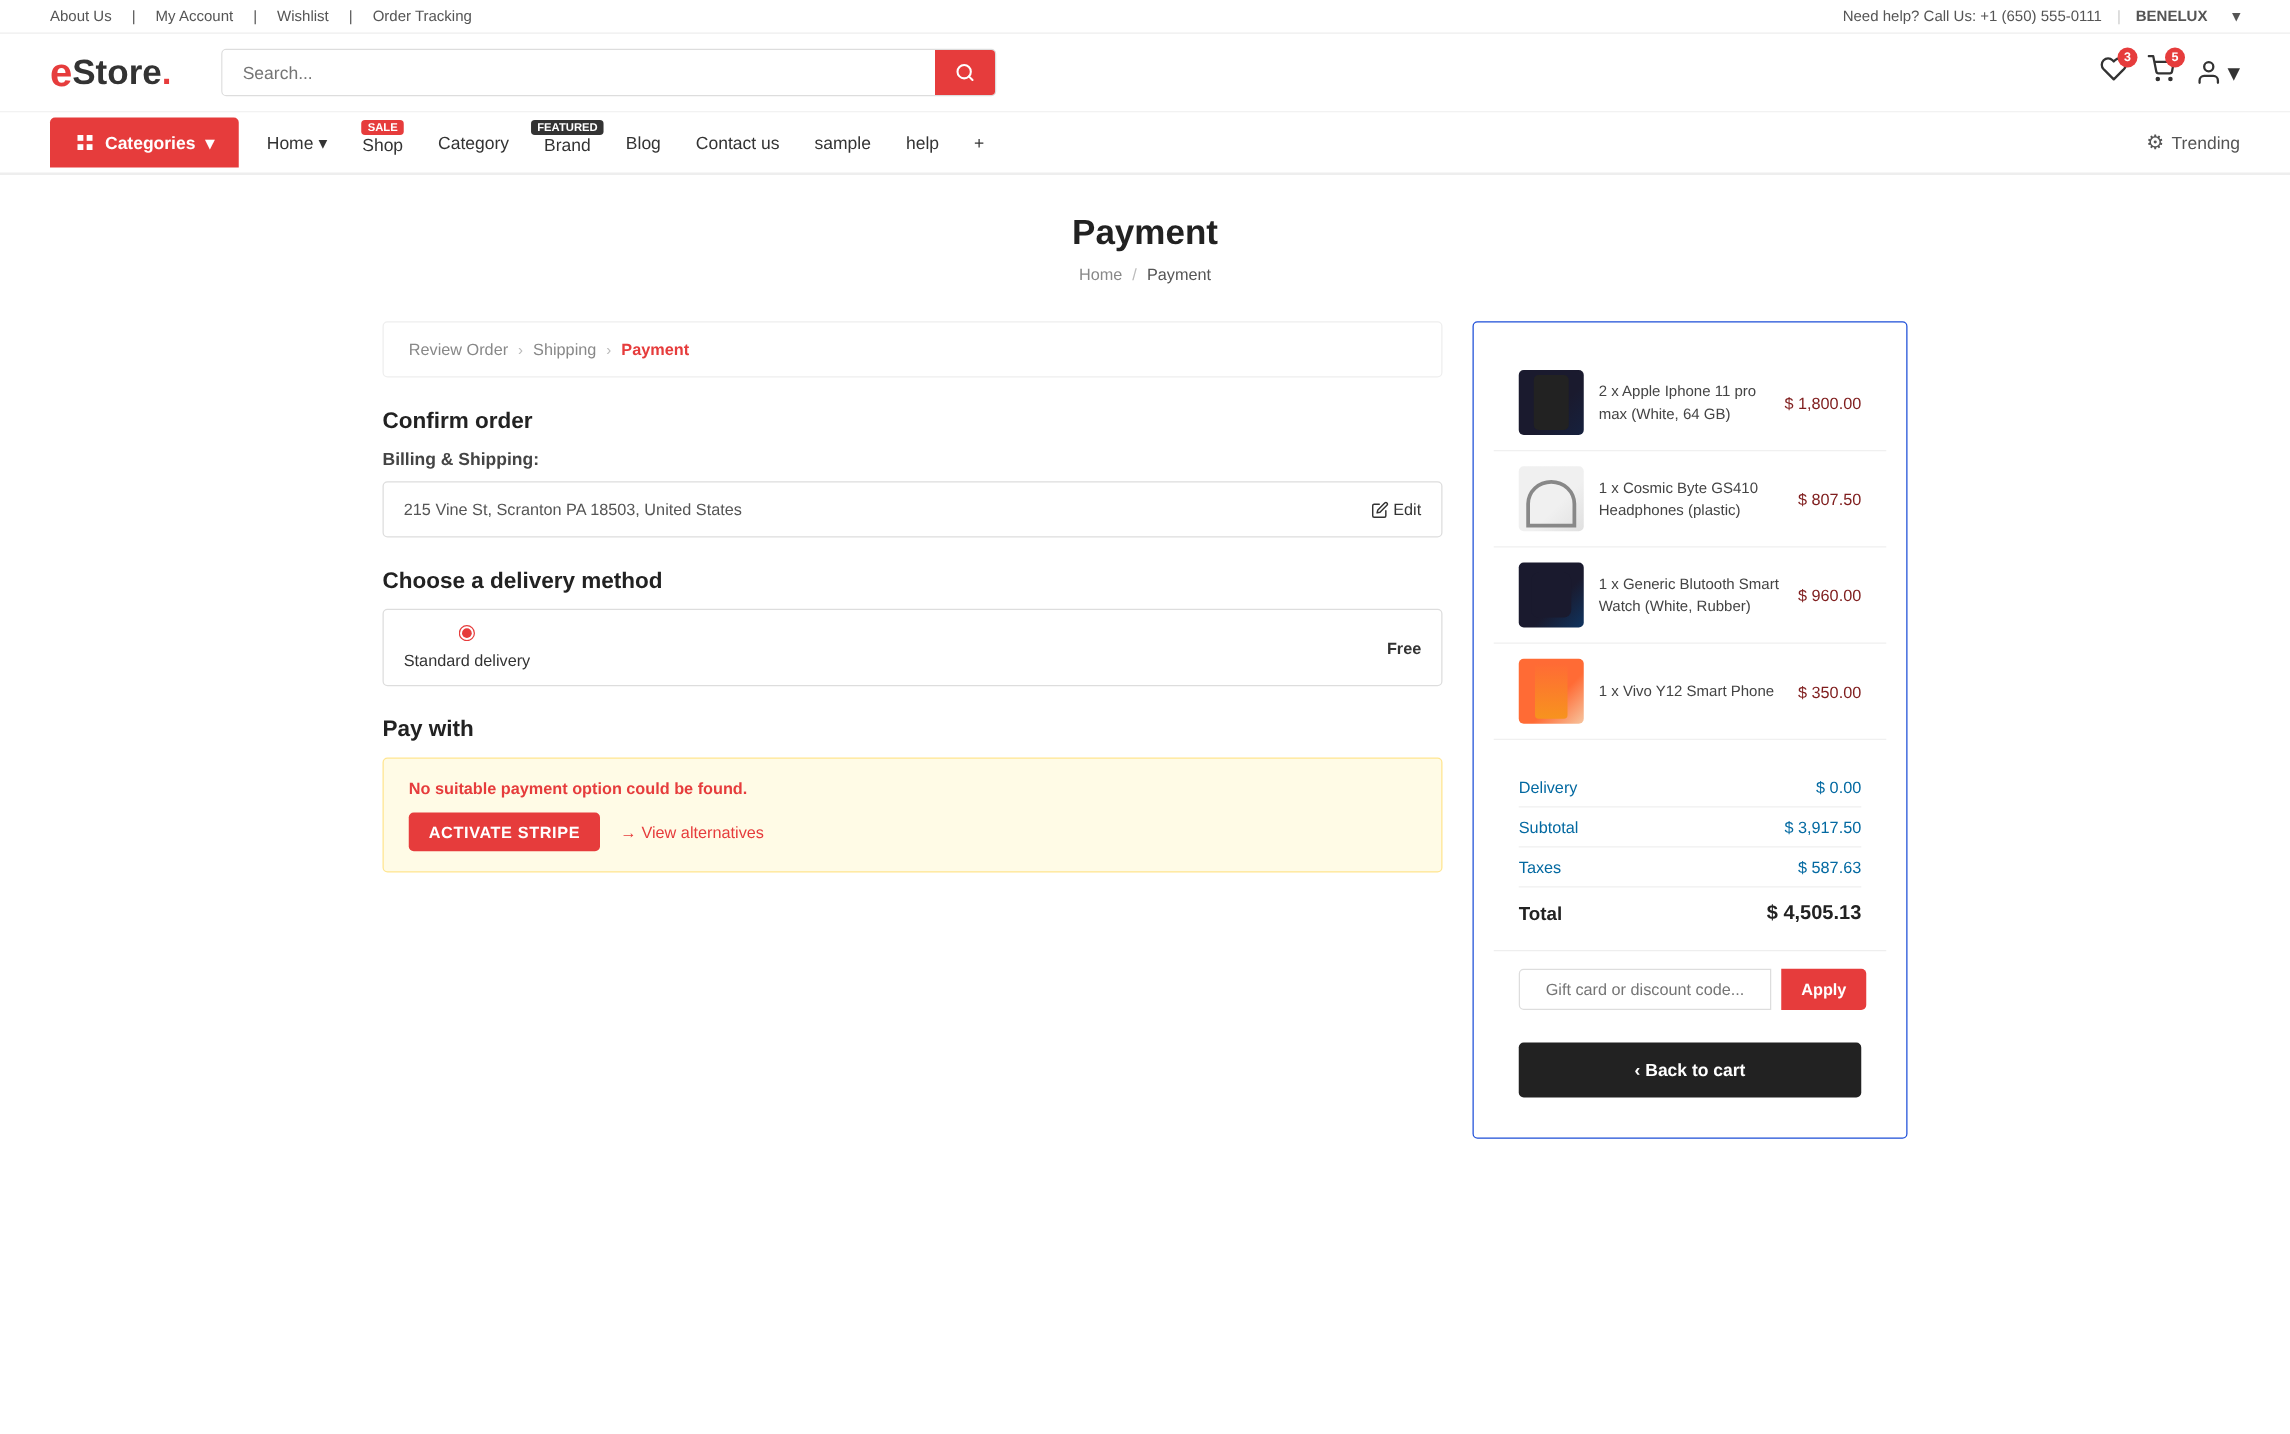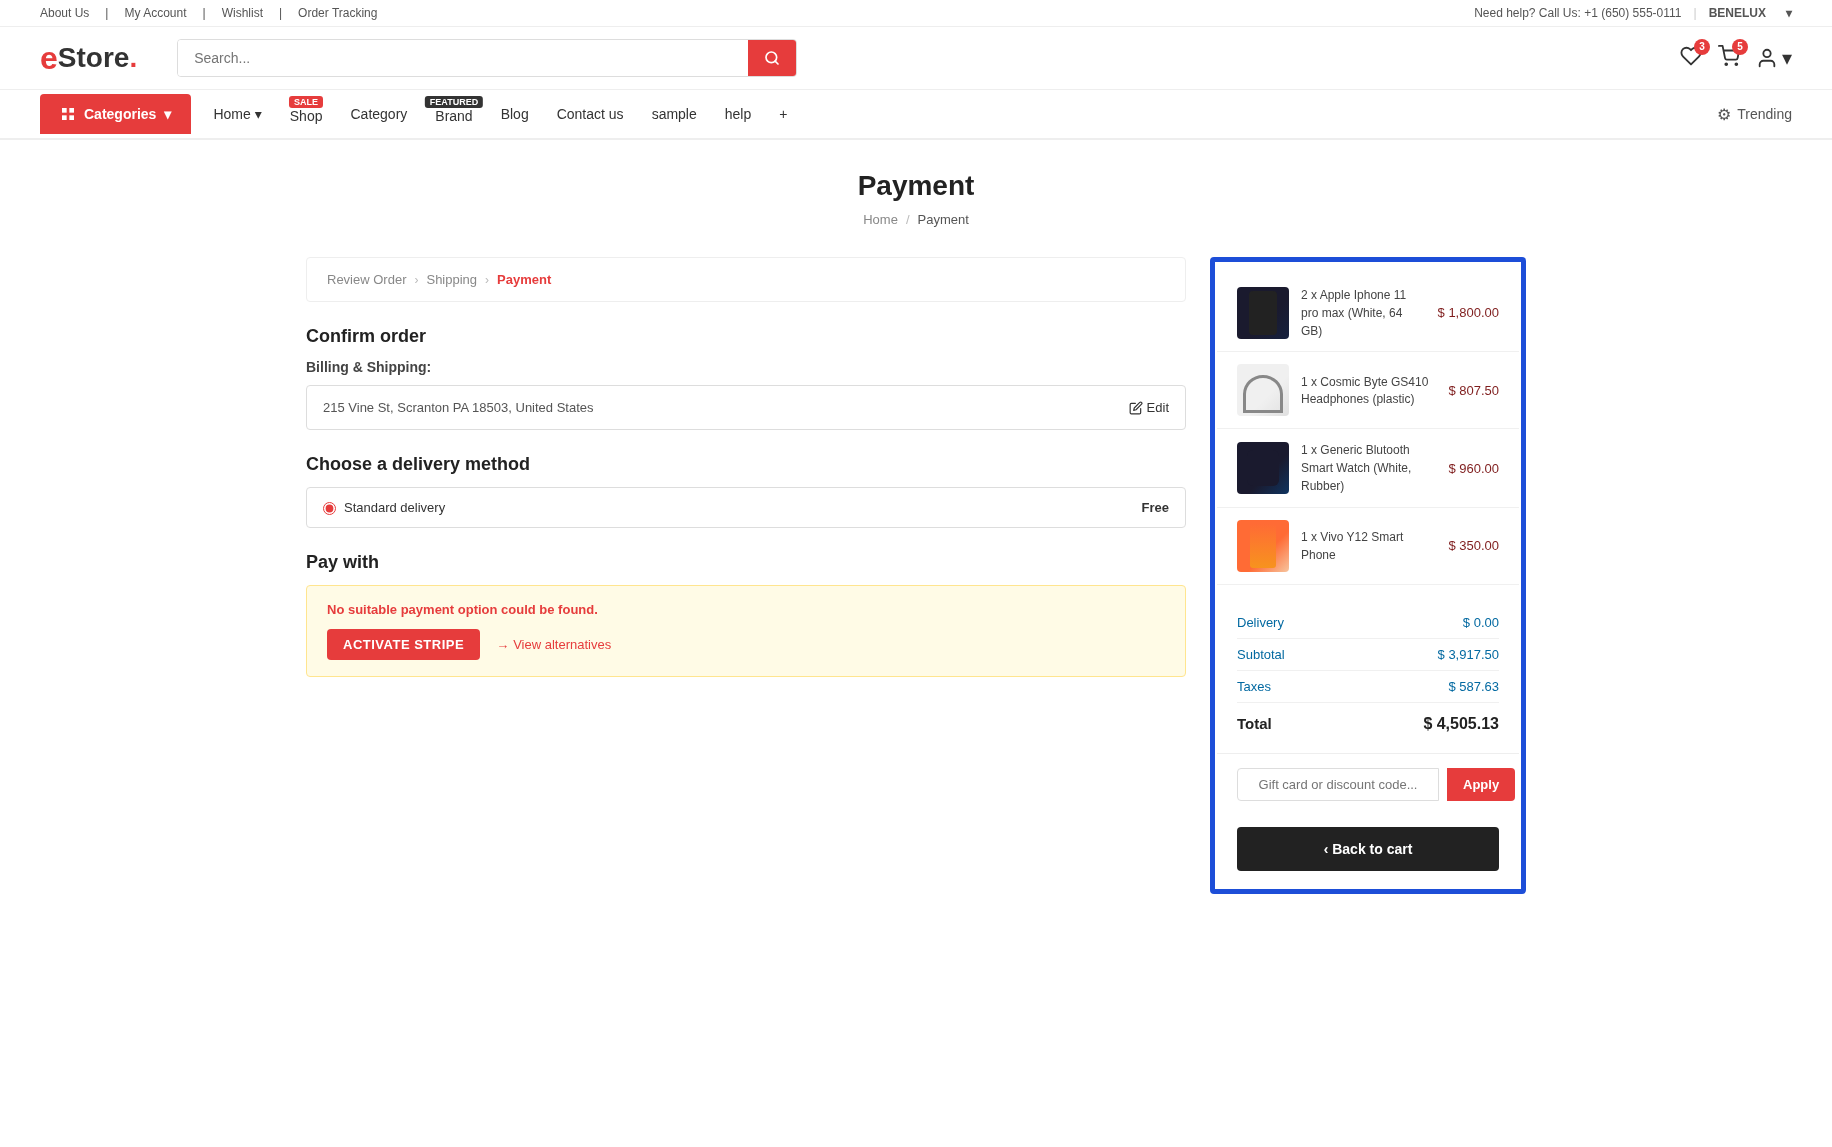--- a/index.html
+++ b/index.html
@@ -55,33 +55,33 @@
     
     .left-panel { flex: 1; }
     .section-title { font-size: 18px; font-weight: 700; color: #222; margin-bottom: 12px; }
     .subsection-title { font-size: 14px; font-weight: 600; color: #444; margin-bottom: 10px; }
 
     .address-box { border: 1px solid #ddd; border-radius: 4px; padding: 14px 16px; display: flex; align-items: center; justify-content: space-between; margin-bottom: 24px; font-size: 13px; color: #555; gap: 11px; }
     .edit-btn { display: flex; align-items: center; gap: 4px; color: #333; font-size: 13px; cursor: pointer; text-decoration: none; }
 
     .delivery-section { margin-bottom: 24px; }
     .delivery-option { border: 1px solid #ddd; border-radius: 4px; padding: 12px 16px; display: flex; align-items: center; justify-content: space-between; font-size: 13px; }
-    .delivery-option label { display: flex; align-items: flex-end; gap: 8px; cursor: pointer; }
+    .delivery-option label { display: flex; align-items: center; gap: 8px; cursor: pointer; flex-direction: column; }
     .delivery-option input[type=radio] { accent-color: #e63c3c; }
     .free-badge { color: #333; font-weight: 600; }
 
     .pay-section { margin-bottom: 24px; }
     .warning-box { background: #fffbe6; border: 1px solid #ffe58f; border-radius: 4px; padding: 16px 20px; }
     .warning-text { color: #e63c3c; font-weight: 600; font-size: 13px; margin-bottom: 12px; }
     .warning-actions { display: flex; align-items: center; gap: 16px; }
     .activate-btn { background: #e63c3c; color: #fff; border: none; padding: 8px 16px; border-radius: 4px; font-size: 13px; font-weight: 600; cursor: pointer; text-transform: uppercase; letter-spacing: 0.5px; }
     .view-alt-link { color: #e63c3c; font-size: 13px; cursor: pointer; text-decoration: none; display: flex; align-items: center; gap: 4px; }
 
     
-    .right-panel { width: 316px; border: 5px solid #1d4ed8; border-radius: 4px; background: #fff; padding: 2px; overflow: hidden; }
+    .right-panel { width: 348px; border: 1px solid #1d4ed8; border-radius: 4px; background: #fff; padding: 16px; overflow: hidden; }
     .order-items { padding: 10px 0; }
     .order-item { display: flex; align-items: center; gap: 12px; padding: 12px 20px; border-bottom: 1px solid #f0f0f0; }
     .item-img { width: 52px; height: 52px; background: #f5f5f5; border-radius: 4px; display: flex; align-items: center; justify-content: center; overflow: hidden; flex-shrink: 0; }
     .item-info { flex: 1; }
     .item-name { font-size: 12px; color: #444; line-height: 1.4; }
     .item-price { font-size: 13px; color: #7f1d1d; font-weight: 500; white-space: nowrap; }
 
     .order-totals { padding: 12px 20px; }
     .total-row { display: flex; justify-content: space-between; align-items: center; padding: 8px 0; font-size: 13px; color: #0369a1; border-bottom: 1px solid #f0f0f0; }
     .total-row:last-of-type { border-bottom: none; }

